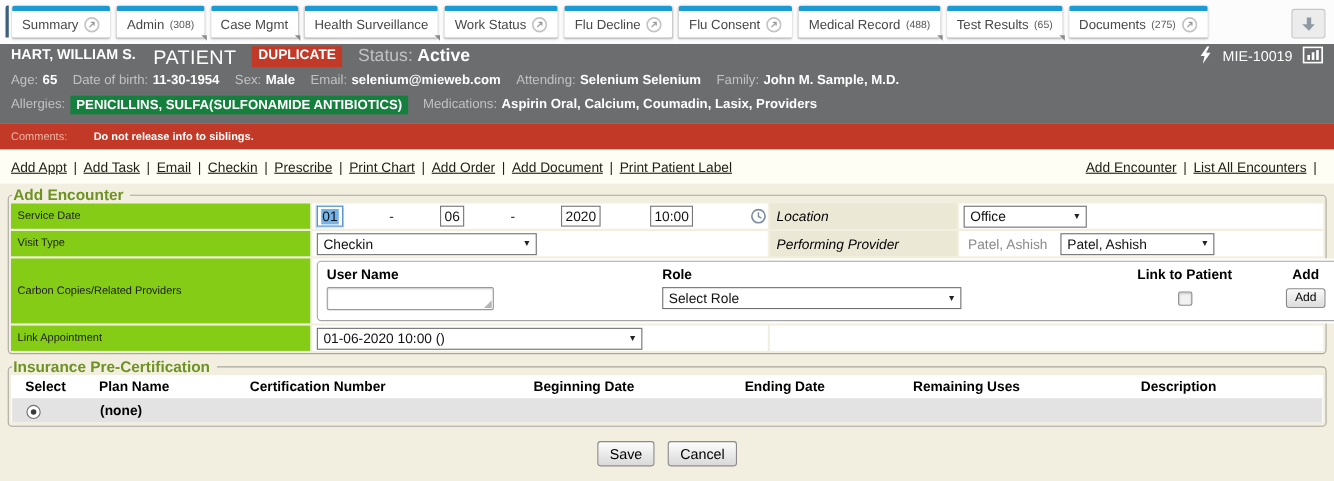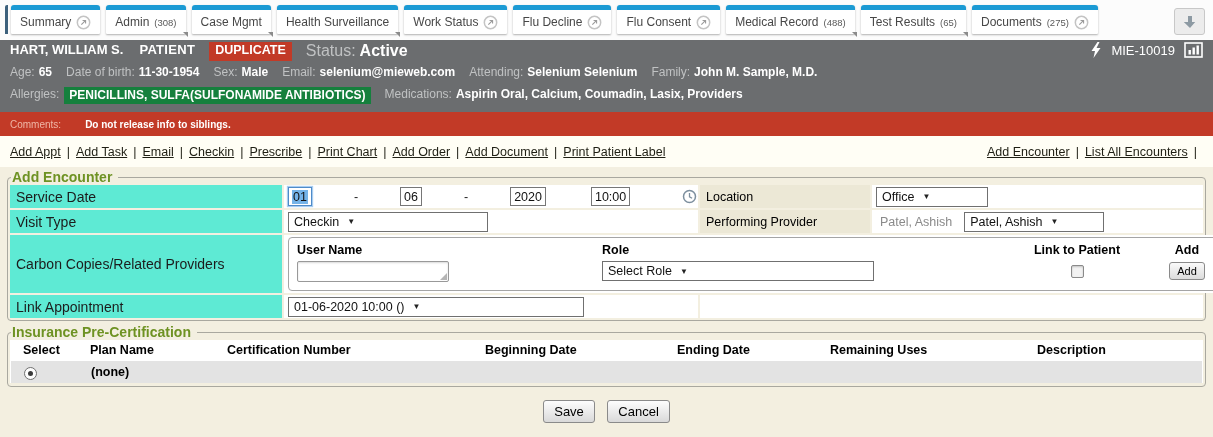--- a/index.html
+++ b/index.html
@@ -20,21 +20,21 @@
   .scrollbtn { position:absolute; right:8px; top:8px; width:31px; height:27px; background:#ececec;
          border:1px solid #c8c8c8; border-radius:3px; display:flex; align-items:center; justify-content:center; cursor:pointer; }
 
   
   .phead { background:#6b6d6f; color:#fff; padding:2px 0 3px 0; }
   .phrow { display:flex; align-items:flex-start; padding:0 10px; }
   .phrow1 { height:23px; }
   .phrow2 { height:22px; font-size:12px; }
   .phrow3 { height:22px; font-size:12px; }
   .pname { font-weight:bold; font-size:13px; }
-  .ptype { font-weight:bold; font-size:13px; margin-left:16px; letter-spacing:.3px; }
+  .ptype { font-weight:normal; font-size:18px; margin-left:16px; letter-spacing:.3px; }
   .badge { background:#c23a27; color:#fff; font-weight:bold; padding:1px 6px 4px 6px; margin-left:14px; font-size:12.5px; }
   .mlabel { color:#c0c2c3; margin-left:14px; }
   .mval { color:#fff; font-weight:bold; margin-left:4px; }
   .phrow2 .mlabel:first-child, .phrow3 .mlabel:first-child { margin-left:0; }
   .pright { margin-left:auto; display:flex; align-items:center; gap:9px; font-size:13px; }
   .allergy-badge { background:#15803d; color:#fff; font-weight:bold; padding:1px 5px 2px 5px; margin-left:5px; font-size:12px; }
 
   
   .comments { background:#c23a27; height:24px; display:flex; align-items:center; padding:0 10px; font-size:10px; }
   .comments .clabel { color:#efb6a6; }
@@ -46,35 +46,35 @@
   .linkgroup a { color:#1f1f14; text-decoration:underline; cursor:pointer; white-space:nowrap; }
   .lg-left a:not(:last-child)::after, .lg-right a::after { content:"|"; text-decoration:none; display:inline-block; color:#1f1f14; margin:0 6px; }
   .lg-right { margin-left:auto; }
 
   
   .main { padding:2px 7px 0 7px; }
   fieldset { border:1px solid #a9a89f; border-radius:4px; padding:0 2px 2px 2px; min-inline-size:auto; }
   legend { color:#6e9223; font-weight:bold; font-size:14px; padding:0 6px 0 1px; margin-left:1px; }
 
   .frow { display:flex; margin-bottom:2px; }
-  .lcell { width:272px; flex:0 0 272px; background:#5eead4; display:flex; align-items:center; padding-left:6px; font-size:14px; color:#1c1c1c; margin-right:2px; }
-  .lcell2 { width:170px; flex:0 0 170px; background:#ece8d6; display:flex; align-items:center; padding-left:6px; font-size:12.5px; margin:0 2px; }
+  .lcell { width:272px; flex:0 0 272px; background:#84cc16; display:flex; align-items:center; padding-left:6px; font-size:10px; color:#1c1c1c; margin-right:2px; }
+  .lcell2 { width:170px; flex:0 0 170px; background:#ece8d6; display:flex; align-items:center; padding-left:6px; font-size:12.5px; margin:0 2px;font-style:italic; }
   .ccell { background:#fff; display:flex; align-items:center; padding-left:4px; min-height:23px; }
   .c1 { width:414px; flex:0 0 414px;gap:40px; }
   .c2 { flex:1; }
   .cfull { flex:1; }
 
   .tin { border:1px solid #767676; background:#fff; height:19px; display:flex; align-items:center; padding:0 3px; font-size:12.5px; color:#111; }
   .tin.focus { border:1px solid #4f8bc9; box-shadow:0 0 1px 1px #a8cdf0; }
   .sel-hl { background:#74b3e8; padding:0 1px; }
   .dash { margin:0 2px; font-size:12.5px; color:#222; }
   .dticons { display:flex; align-items:center; gap:8px; margin-left:12px; }
   .dticons svg { cursor:pointer; }
 
-  .select { border:1px solid #707070; background:#fff; height:20px; display:flex; align-items:center; justify-content:flex-start;
+  .select { border:1px solid #707070; background:#fff; height:20px; display:flex; align-items:center; justify-content:space-between;
             padding:0 4px 0 5px; font-size:12.5px; color:#111; cursor:pointer; }
   .select .arrow { font-size:8px; color:#222; margin-left:8px; }
 
   .statictxt { color:#8a8a8a; font-size:12.5px; margin:0 12px 0 4px; }
 
   .ccpanel { border:1px solid #a5a5a5; border-radius:4px; background:#fff; margin:2px 4px; padding:3px 8px 8px 8px; flex:1; }
   .cchead { display:flex; font-weight:bold; font-size:12.5px; padding:2px 0 4px 0; }
   .ccrow { display:flex; align-items:flex-start; }
   .ccc1 { width:305px; flex:0 0 305px; }
   .ccc2 { width:400px; flex:0 0 400px; }

